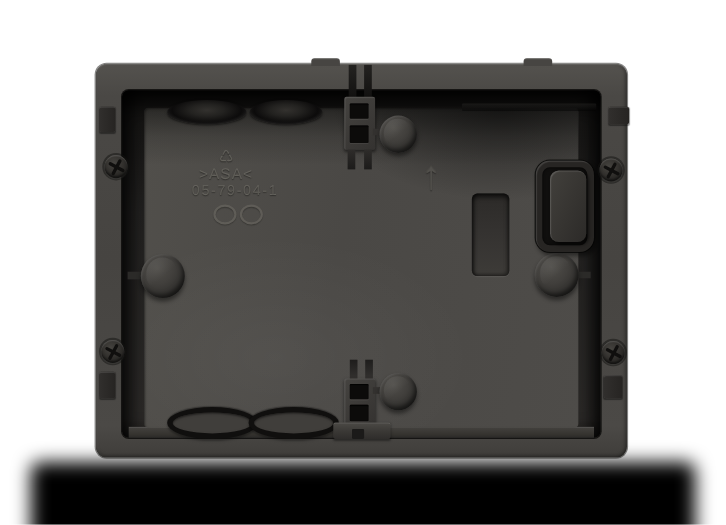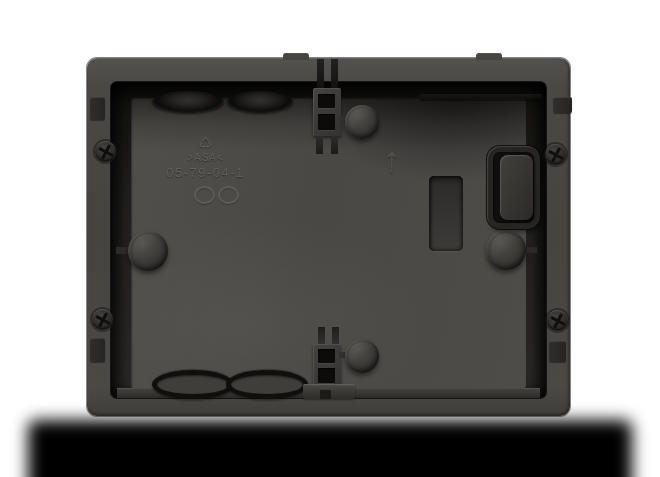--- a/index.html
+++ b/index.html
@@ -108,22 +108,22 @@
     font-size:36px;line-height:40px;text-align:center;
     text-shadow:0 1px 1px rgba(0,0,0,.35), 0 -1px 1px rgba(120,118,112,.2);}
   #top-label{position:absolute;left:352px;top:181px;width:86px;text-align:center;font-size:26px;
     letter-spacing:6px;color:#4e4c48;font-weight:400;
     text-shadow:0 -1px 1px rgba(0,0,0,.45), 0 1px 1px rgba(125,122,116,.25);}
 
   
   #mold{position:absolute;left:158px;top:134px;width:95px;text-align:center;
     color:rgba(128,125,118,.5);text-shadow:0 1px 1px rgba(15,15,13,.45);}
   #mold .recycle{font-size:15px;line-height:17px;}
-  #mold .mat{font-size:10px;letter-spacing:1px;line-height:14px;}
-  #mold .part{font-size:13px;letter-spacing:1.5px;line-height:16px;}
+  #mold .mat{font-size:14px;letter-spacing:1px;line-height:14px;}
+  #mold .part{font-size:13px;letter-spacing:1.5px;line-height:16px;text-align:right;}
   #mold-circles{position:absolute;left:194px;top:186px;display:flex;gap:3px;}
   .mold-circle{width:17px;height:14px;border-radius:50%;border:2px solid rgba(128,125,118,.35);
     box-shadow:0 1px 1px rgba(15,15,13,.3), inset 0 1px 1px rgba(15,15,13,.3);}
 
   
   .screw{position:absolute;width:21px;height:21px;border-radius:50%;
     background:radial-gradient(circle at 40% 35%, #45433f 0%, #32302d 45%, #232220 80%, #1a1918 100%);
     box-shadow:0 0 0 2px rgba(18,17,16,.5), 0 1px 1px rgba(255,255,255,.12),
       inset 0 -2px 2px rgba(0,0,0,.5), inset 0 1px 1px rgba(255,255,255,.15);}
   .screw span{position:absolute;left:50%;top:12%;width:3px;height:76%;background:#100f0e;border-radius:2px;}

